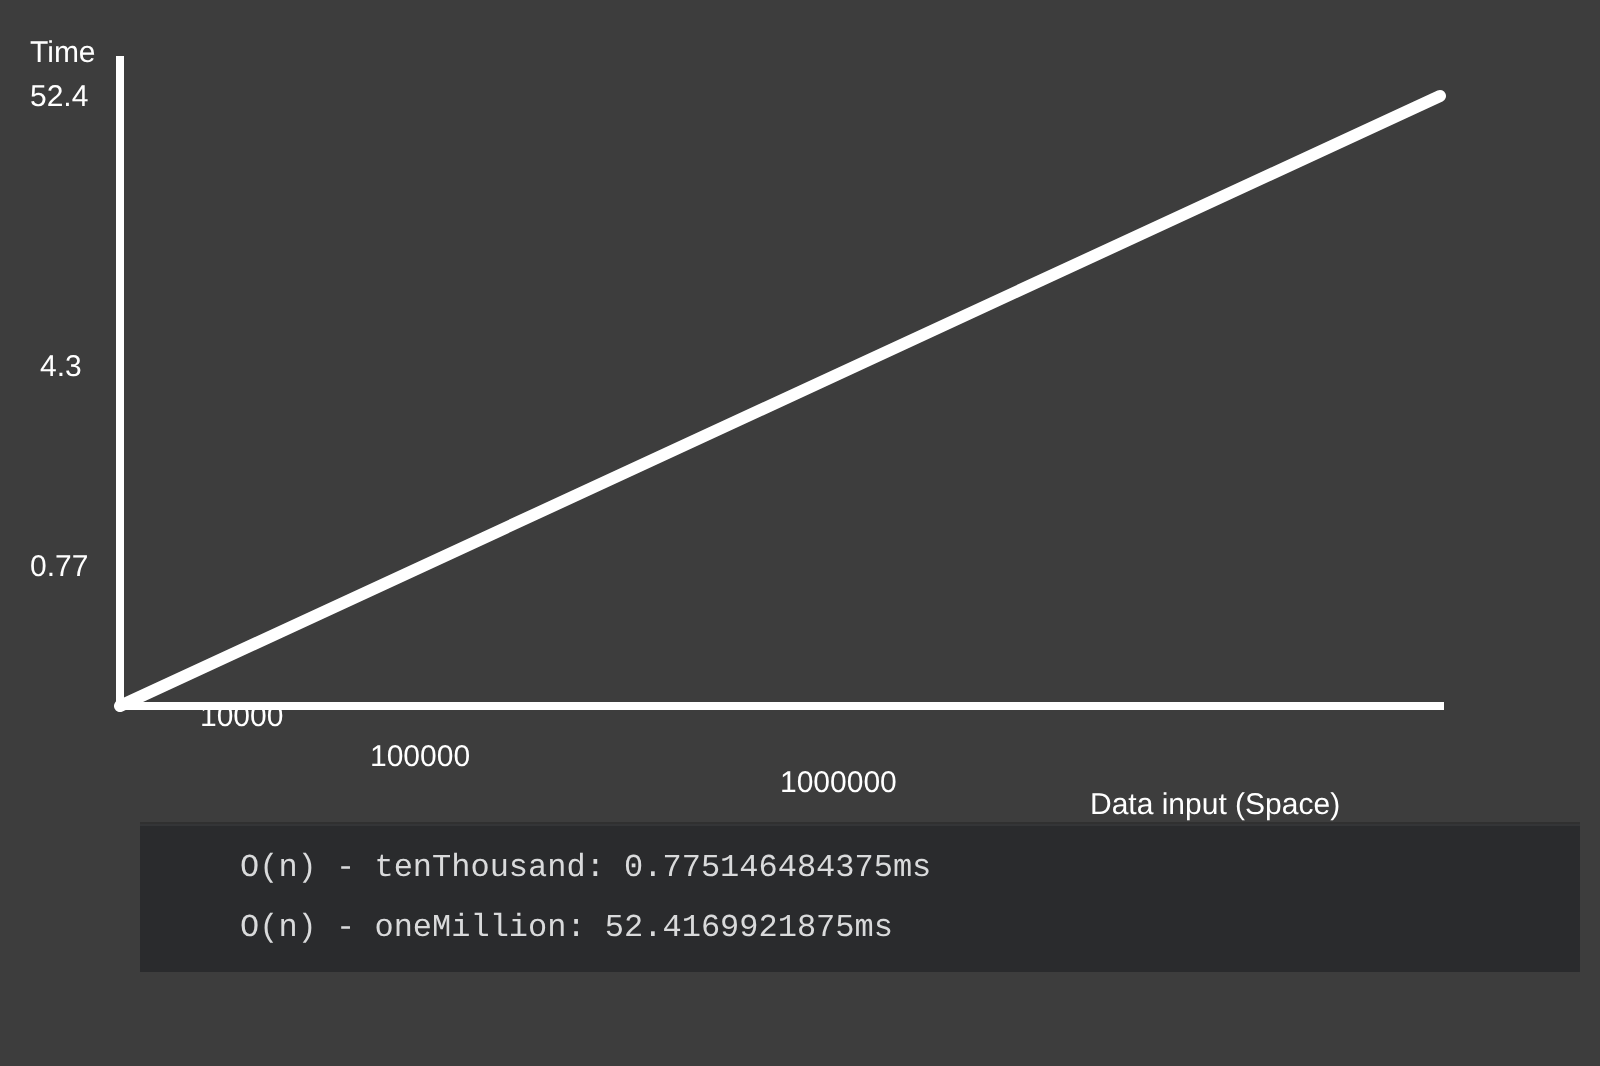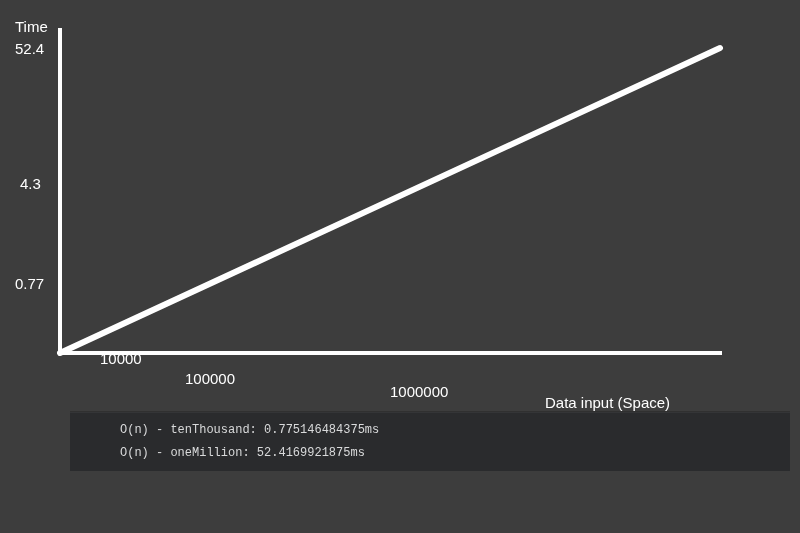--- a/index.html
+++ b/index.html
@@ -47,21 +47,21 @@
     top: 412px;
     width: 720px;
     background: #2a2b2d;
     padding: 6px 0 6px 0;
     border-top: 1px solid rgba(255,255,255,0.05);
     box-shadow: 0 -1px 0 rgba(0,0,0,0.2);
   }
   .console-line {
     font-family: ui-monospace, SFMono-Regular, "SF Mono", Menlo, Consolas, "Liberation Mono", monospace;
     color: #d9dadb;
-    font-size: 12px;
+    font-size: 16px;
     line-height: 1.9;
     padding-left: 50px;
     white-space: pre;
   }
 </style>
 </head>
 <body>
 
 <div class="chart-area">
 

